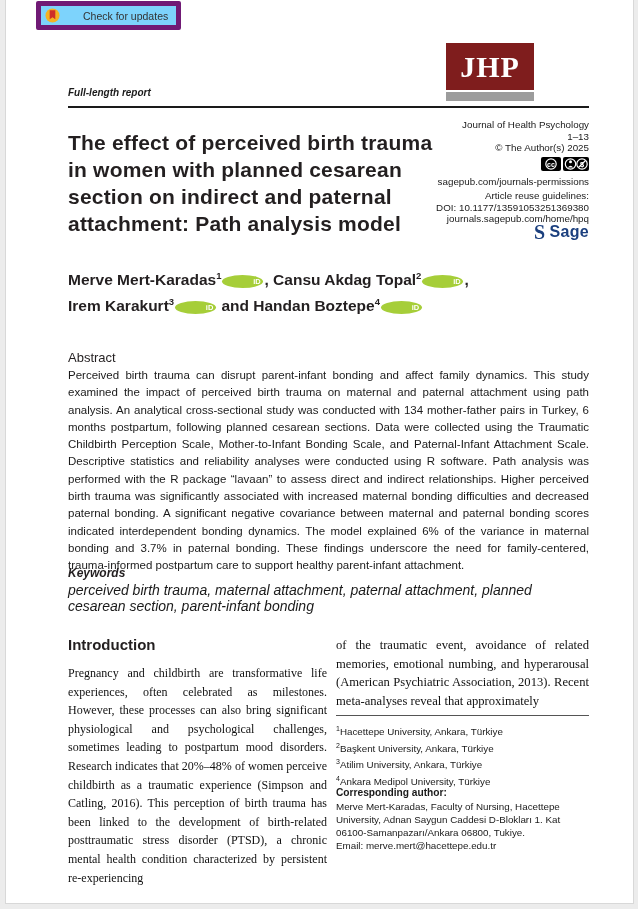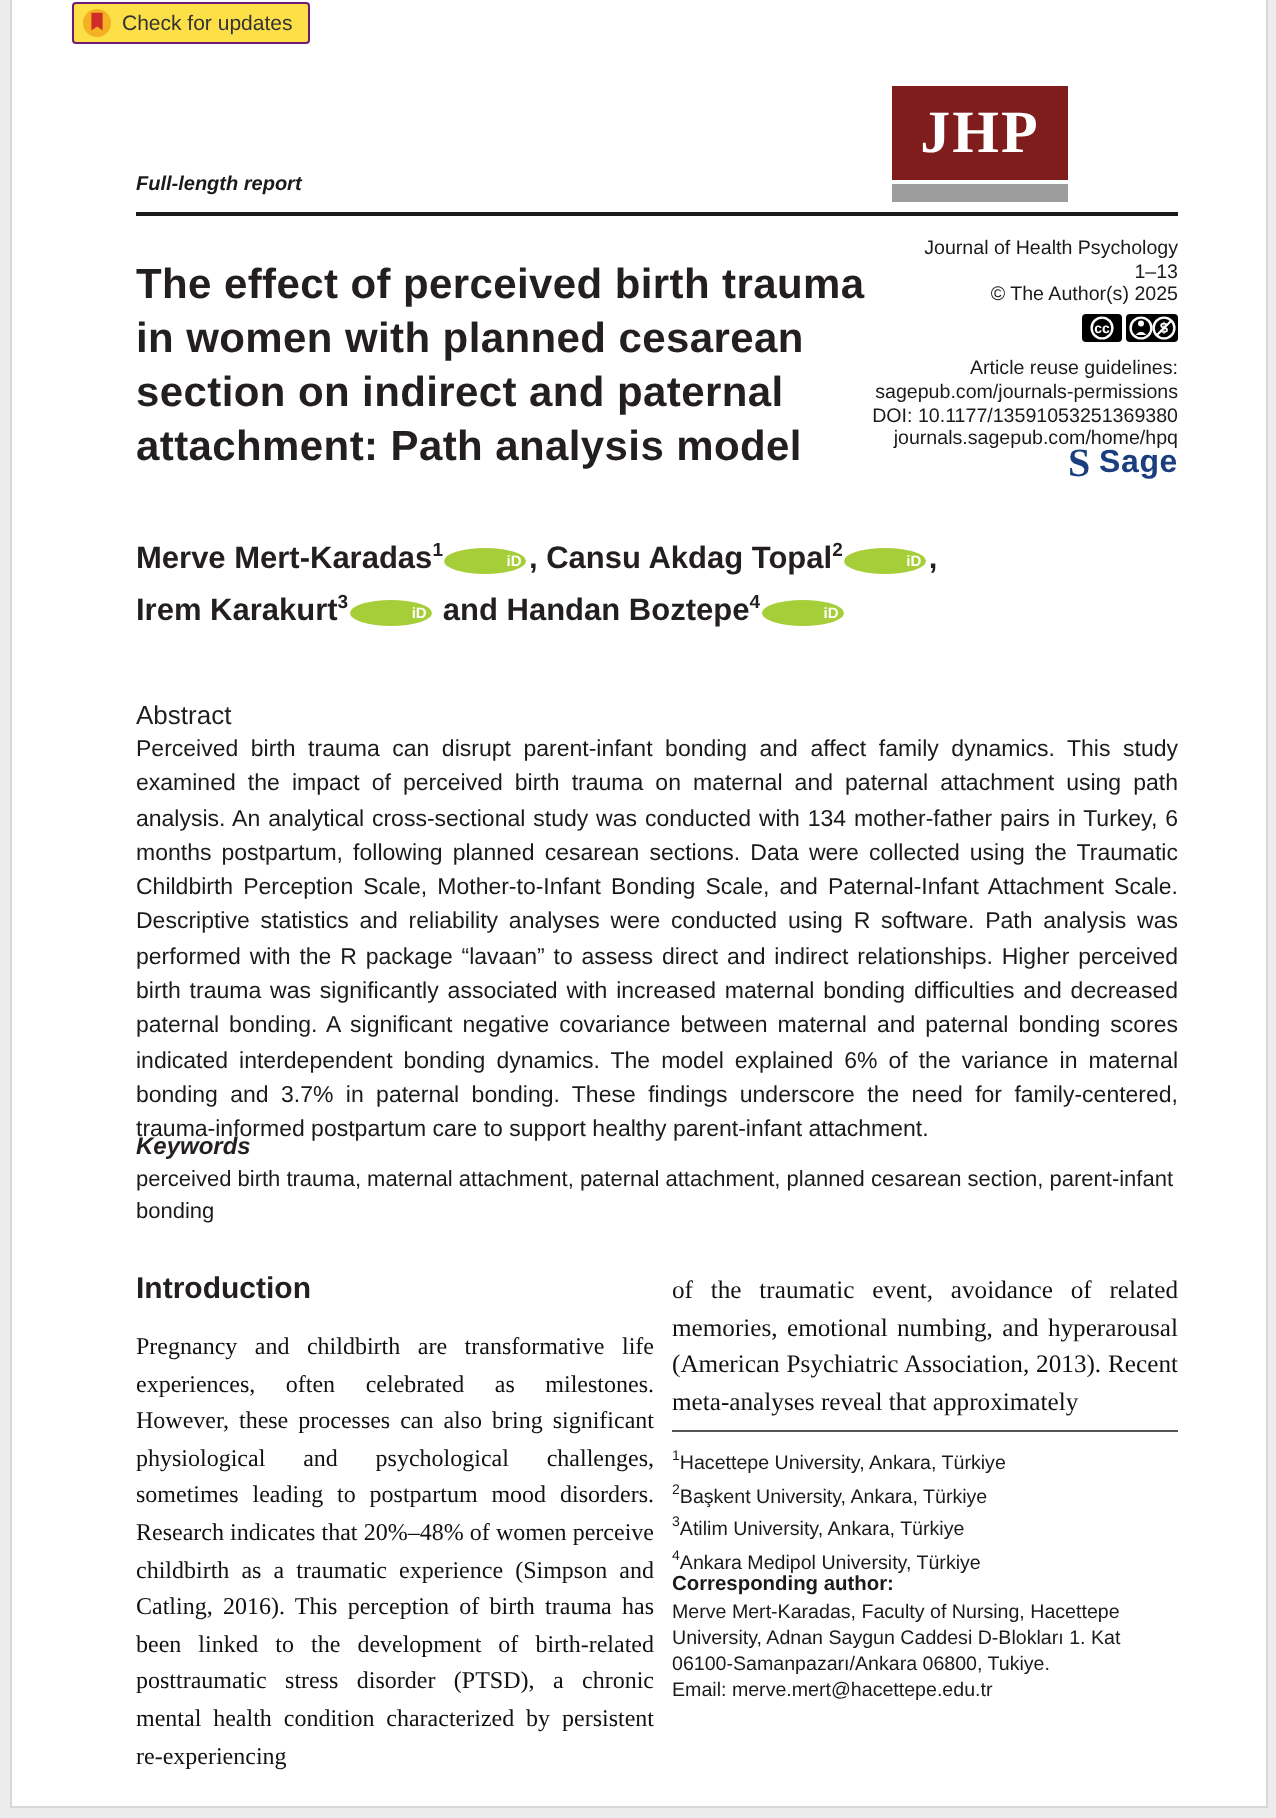--- a/index.html
+++ b/index.html
@@ -10,22 +10,22 @@
     color:#231f20;
     overflow:hidden;
   }
   .page{
     position:absolute;left:5px;top:-8px;width:627px;height:910px;
     background:#ffffff;border:1px solid #d8d8d8;
   }
   
   .updates-badge{
     position:absolute;left:30px;top:8px;
-    display:flex;align-items:center;gap:5px;
-    background:#fde047;border:1px solid #701a75;border-radius:2px;
+    display:flex;align-items:center;gap:23px;
+    background:#7dd3fc;border:5px solid #701a75;border-radius:2px;
     padding:2px 8px 2px 4px;font-size:10.5px;color:#333;cursor:pointer;
   }
   
   .jhp-logo{position:absolute;left:440px;top:50px;width:88px;}
   .jhp-box{background:#7f1d1d;color:#fff;height:47px;display:flex;align-items:center;justify-content:center;
     font-family:"Liberation Serif",serif;font-weight:bold;font-size:30px;letter-spacing:1px;}
   .jhp-bar{background:#9c9c9c;height:9px;margin-top:2px;}
   .article-type{position:absolute;left:62px;top:94px;font-size:10px;font-style:italic;font-weight:bold;color:#1a1a1a;}
   .head-rule{position:absolute;left:62px;top:113px;width:521px;height:1.5px;background:#1a1a1a;}
   
@@ -49,21 +49,21 @@
     display:inline-block;width:13px;height:13px;border-radius:50%;
     background:#A6CE39;color:#fff;font-size:7.5px;font-weight:bold;
     text-align:center;line-height:13px;vertical-align:1px;margin:0 1px;cursor:pointer;padding-left:28px;
   }
   
   .abstract-h{position:absolute;left:62px;top:357px;font-size:13px;font-weight:normal;}
   .abstract-body{position:absolute;left:62px;top:374px;width:521px;
     font-size:11.5px;line-height:17.3px;text-align:justify;color:#1a1a1a;}
   .keywords-h{position:absolute;left:62px;top:573px;font-size:12px;font-weight:bold;font-style:italic;}
   .keywords-body{position:absolute;left:62px;top:589px;width:521px;
-    font-size:11px;line-height:16px;color:#1a1a1a;}
+    font-size:14px;line-height:16px;color:#1a1a1a;font-style:italic;}
   
   .intro-h{position:absolute;left:62px;top:643px;font-size:15px;font-weight:bold;}
   .col-left{position:absolute;left:62px;top:671px;width:259px;
     font-family:Liberation Serif, serif;font-size:12px;line-height:18.6px;
     text-align:justify;color:#111;}
   .col-right{position:absolute;left:330px;top:643px;width:253px;
     font-family:"Liberation Serif",serif;font-size:12.6px;line-height:18.6px;
     text-align:justify;color:#111;}
   
   .fn-rule{position:absolute;left:330px;top:722px;width:253px;height:1px;background:#555;}
@@ -113,22 +113,22 @@
         <circle cx="10" cy="8" r="5.2" fill="none" stroke="#fff" stroke-width="1.2"></circle>
         <text x="10" y="10.6" font-size="7" fill="#fff" text-anchor="middle" font-family="Liberation Sans,sans-serif" font-weight="bold">cc</text>
         <circle cx="29.5" cy="8" r="5.2" fill="none" stroke="#fff" stroke-width="1.2"></circle>
         <circle cx="29.5" cy="5.8" r="1.5" fill="#fff"></circle>
         <path d="M26.8 11.5 Q29.5 8.2 32.2 11.5" fill="#fff"></path>
         <circle cx="41" cy="8" r="5.2" fill="none" stroke="#fff" stroke-width="1.2"></circle>
         <text x="41" y="10.6" font-size="7.5" fill="#fff" text-anchor="middle" font-family="Liberation Sans,sans-serif" font-weight="bold">$</text>
         <line x1="37.5" y1="11.5" x2="44.5" y2="4.5" stroke="#fff" stroke-width="1.1"></line>
       </svg>
     </span>
+    <span class="row">sagepub.com/journals-permissions</span>
     <span class="row reuse">Article reuse guidelines:</span>
-    <span class="row">sagepub.com/journals-permissions</span>
     <span class="row">DOI: 10.1177/13591053251369380</span>
     <span class="row">journals.sagepub.com/home/hpq</span>
   </div>
 
   <div class="sage-logo">
     <span class="sage-s">S</span>
     <span class="sage-word">Sage</span>
   </div>
 
   <div class="authors">

